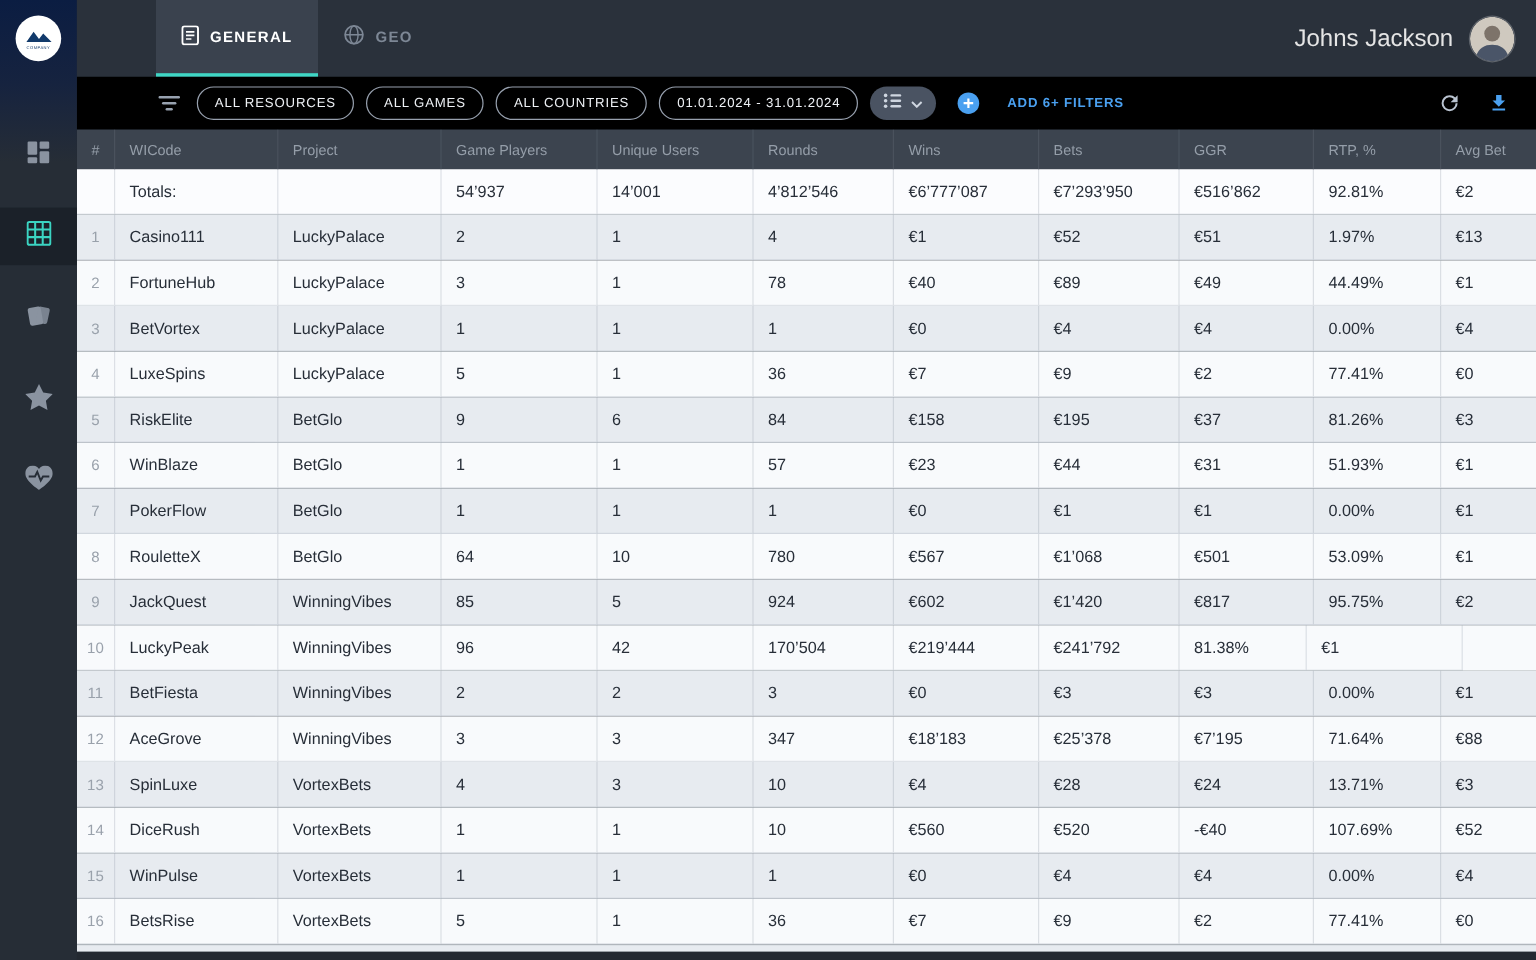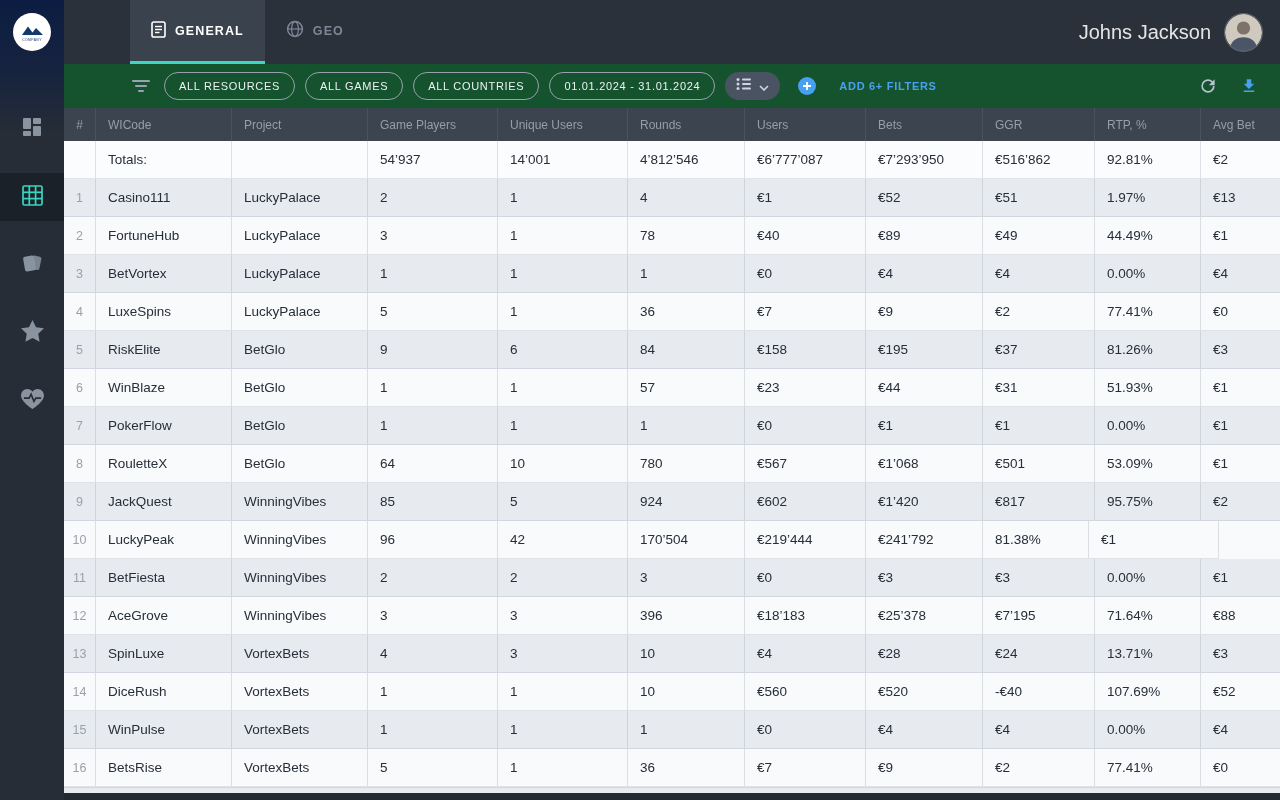--- a/index.html
+++ b/index.html
@@ -24,21 +24,21 @@
   .topbar { height:64px; flex:0 0 64px; background:#2a313b; display:flex; align-items:stretch; }
   .tabs { display:flex; margin-left:66px; }
   .tab { display:flex; align-items:center; gap:9px; padding:0 21px; cursor:pointer;
     color:#7d8795; font-size:12.5px; font-weight:bold; letter-spacing:1.1px; border-bottom:3px solid transparent; }
   .tab.active { background:#3a424e; color:#ffffff; border-bottom-color:#3fd6c5; }
   .user { margin-left:auto; display:flex; align-items:center; gap:14px; padding-right:18px; }
   .user-name { color:#e5e5e5; font-size:20px; }
   .avatar { width:37px; height:37px; border-radius:50%; overflow:hidden; cursor:pointer; box-shadow:0 0 0 1px rgba(255,255,255,.25); }
 
   
-  .filterbar { height:44px; flex:0 0 44px; background:#14532d; display:flex; align-items:center; padding:0 18px 0 68px; gap:10px; }
+  .filterbar { height:44px; flex:0 0 44px; background:#000000; display:flex; align-items:center; padding:0 18px 0 68px; gap:10px; }
   .funnel { margin-right:4px; display:flex; align-items:center; }
   .pill { height:28px; display:flex; align-items:center; padding:0 14px; border:1px solid #97a0ae; border-radius:15px;
     color:#eef1f5; font-size:11px; letter-spacing:0.7px; white-space:nowrap; cursor:pointer; }
   .sortctl { height:28px; display:flex; align-items:center; gap:7px; padding:0 11px; background:#4a5362; border-radius:15px; cursor:pointer; }
   .addfilters { display:flex; align-items:center; gap:23px; margin-left:8px; cursor:pointer; }
   .addfilters .label { color:#4aa0f0; font-size:11px; font-weight:bold; letter-spacing:0.7px; }
   .plus-circle { width:18px; height:18px; border-radius:50%; background:#4aa0f0; display:flex; align-items:center; justify-content:center; }
   .bar-actions { margin-left:auto; display:flex; align-items:center; gap:22px; padding-right:4px; }
   .icon-btn { cursor:pointer; display:flex; align-items:center; }
 
@@ -212,21 +212,21 @@
     </div>
 
     <div class="table-wrap">
       <div class="thead" id="thead">
           <div class="th c-num" style="width: 32px;">#</div>
           <div class="th" style="width: 136px;">WICode</div>
           <div class="th" style="width: 136px;">Project</div>
           <div class="th" style="width: 130px;">Game Players</div>
           <div class="th" style="width: 130px;">Unique Users</div>
           <div class="th" style="width: 117px;">Rounds</div>
-          <div class="th" style="width: 121px;">Users</div>
+          <div class="th" style="width: 121px;">Wins</div>
           <div class="th" style="width: 117px;">Bets</div>
           <div class="th" style="width: 112px;">GGR</div>
           <div class="th" style="width: 106px;">RTP, %</div>
           <div class="th" style="width: 130px;">Avg Bet</div>
         </div>
       <div class="tbody" id="tbody">
           <div class="tr totals">
             <div class="td c-num" style="width: 32px;"></div>
             <div class="td" style="width: 136px;">Totals:</div>
             <div class="td" style="width: 136px;"></div>
@@ -380,21 +380,21 @@
             <div class="td" style="width: 112px;">€3</div>
             <div class="td" style="width: 106px;">0.00%</div>
             <div class="td" style="width: 130px;">€1</div>
           </div>
           <div class="tr light">
             <div class="td c-num" style="width: 32px;">12</div>
             <div class="td" style="width: 136px;">AceGrove</div>
             <div class="td" style="width: 136px;">WinningVibes</div>
             <div class="td" style="width: 130px;">3</div>
             <div class="td" style="width: 130px;">3</div>
-            <div class="td" style="width: 117px;">396</div>
+            <div class="td" style="width: 117px;">347</div>
             <div class="td" style="width: 121px;">€18’183</div>
             <div class="td" style="width: 117px;">€25’378</div>
             <div class="td" style="width: 112px;">€7’195</div>
             <div class="td" style="width: 106px;">71.64%</div>
             <div class="td" style="width: 130px;">€88</div>
           </div>
           <div class="tr dark">
             <div class="td c-num" style="width: 32px;">13</div>
             <div class="td" style="width: 136px;">SpinLuxe</div>
             <div class="td" style="width: 136px;">VortexBets</div>

